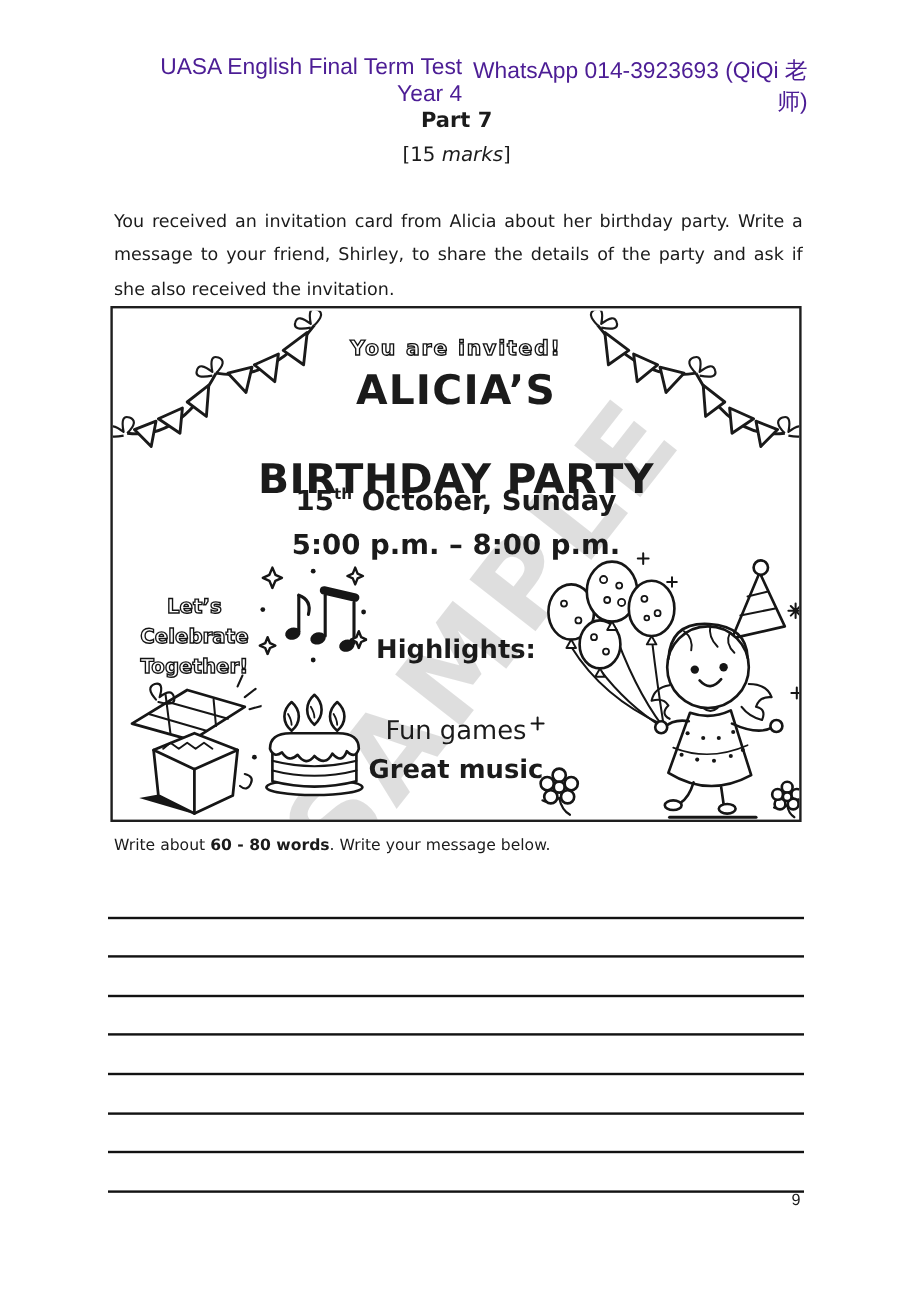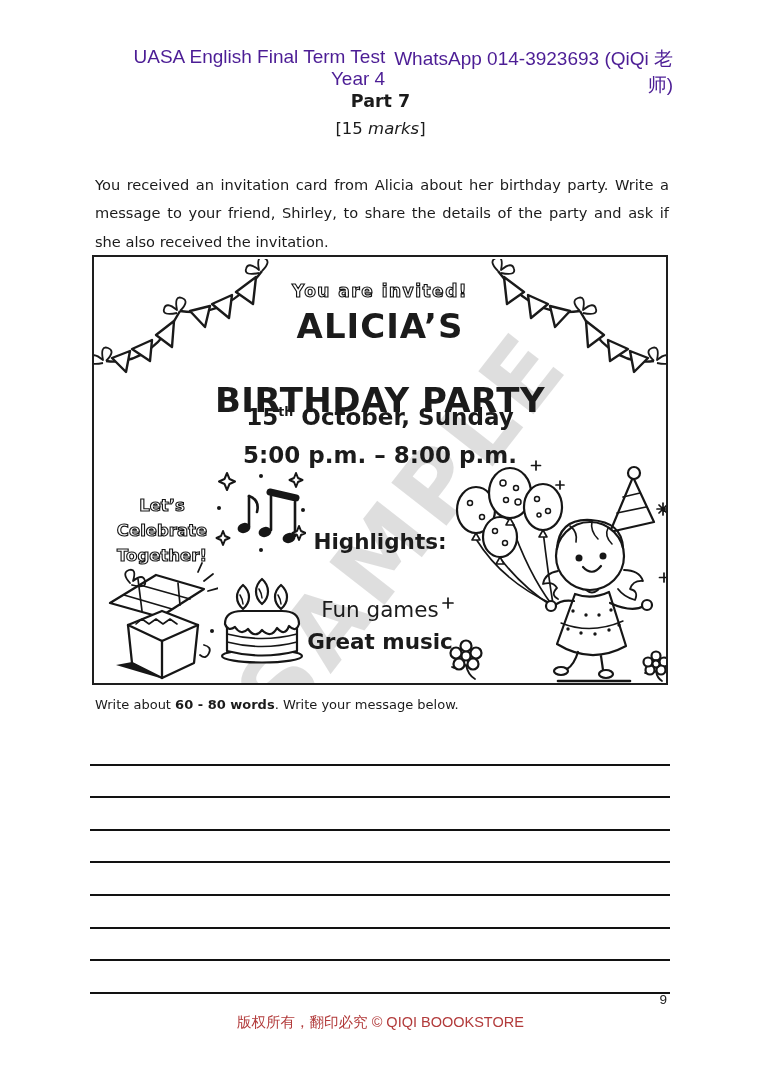--- a/index.html
+++ b/index.html
@@ -289,15 +289,14 @@
       <div class="wline"></div>
       <div class="wline"></div>
       <div class="wline"></div>
       <div class="wline"></div>
       <div class="wline"></div>
       <div class="wline"></div>
       <div class="wline"></div>
     </div>
 
   <div class="page-number">9</div>
-  <div class="copyright" style="color: rgb(178, 59, 59);">版权所有，翻印必究 © QIQI BOOOKSTORE</div>
 
 </div>
 
 </body></html>

